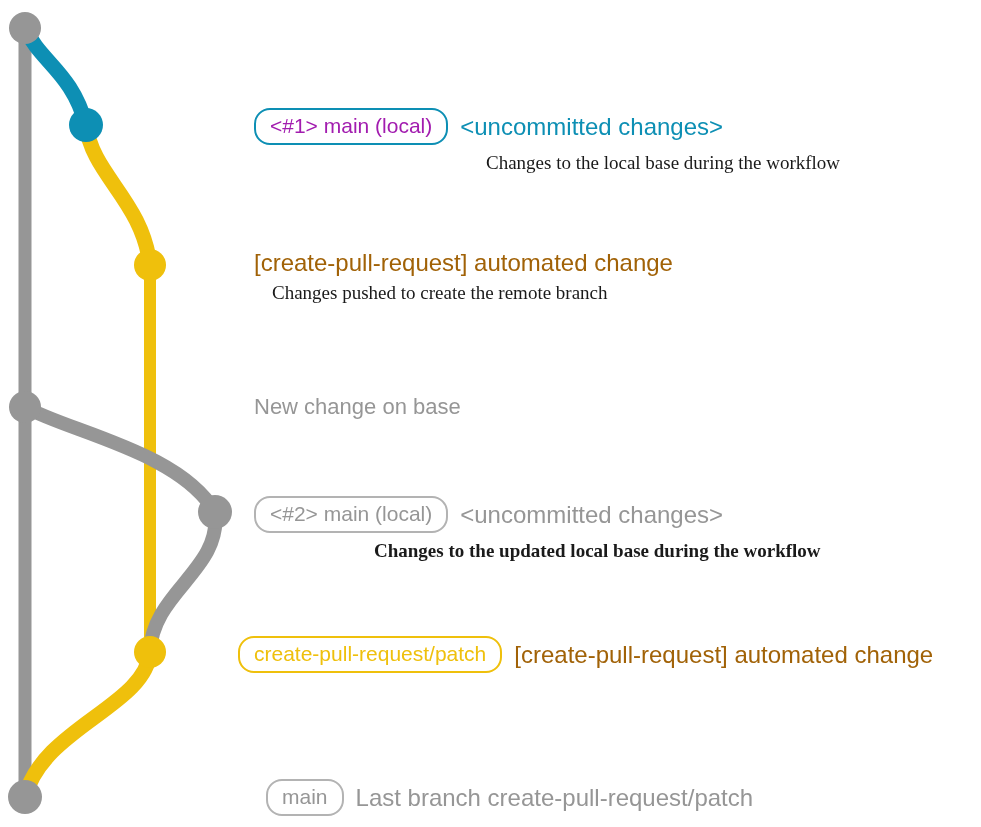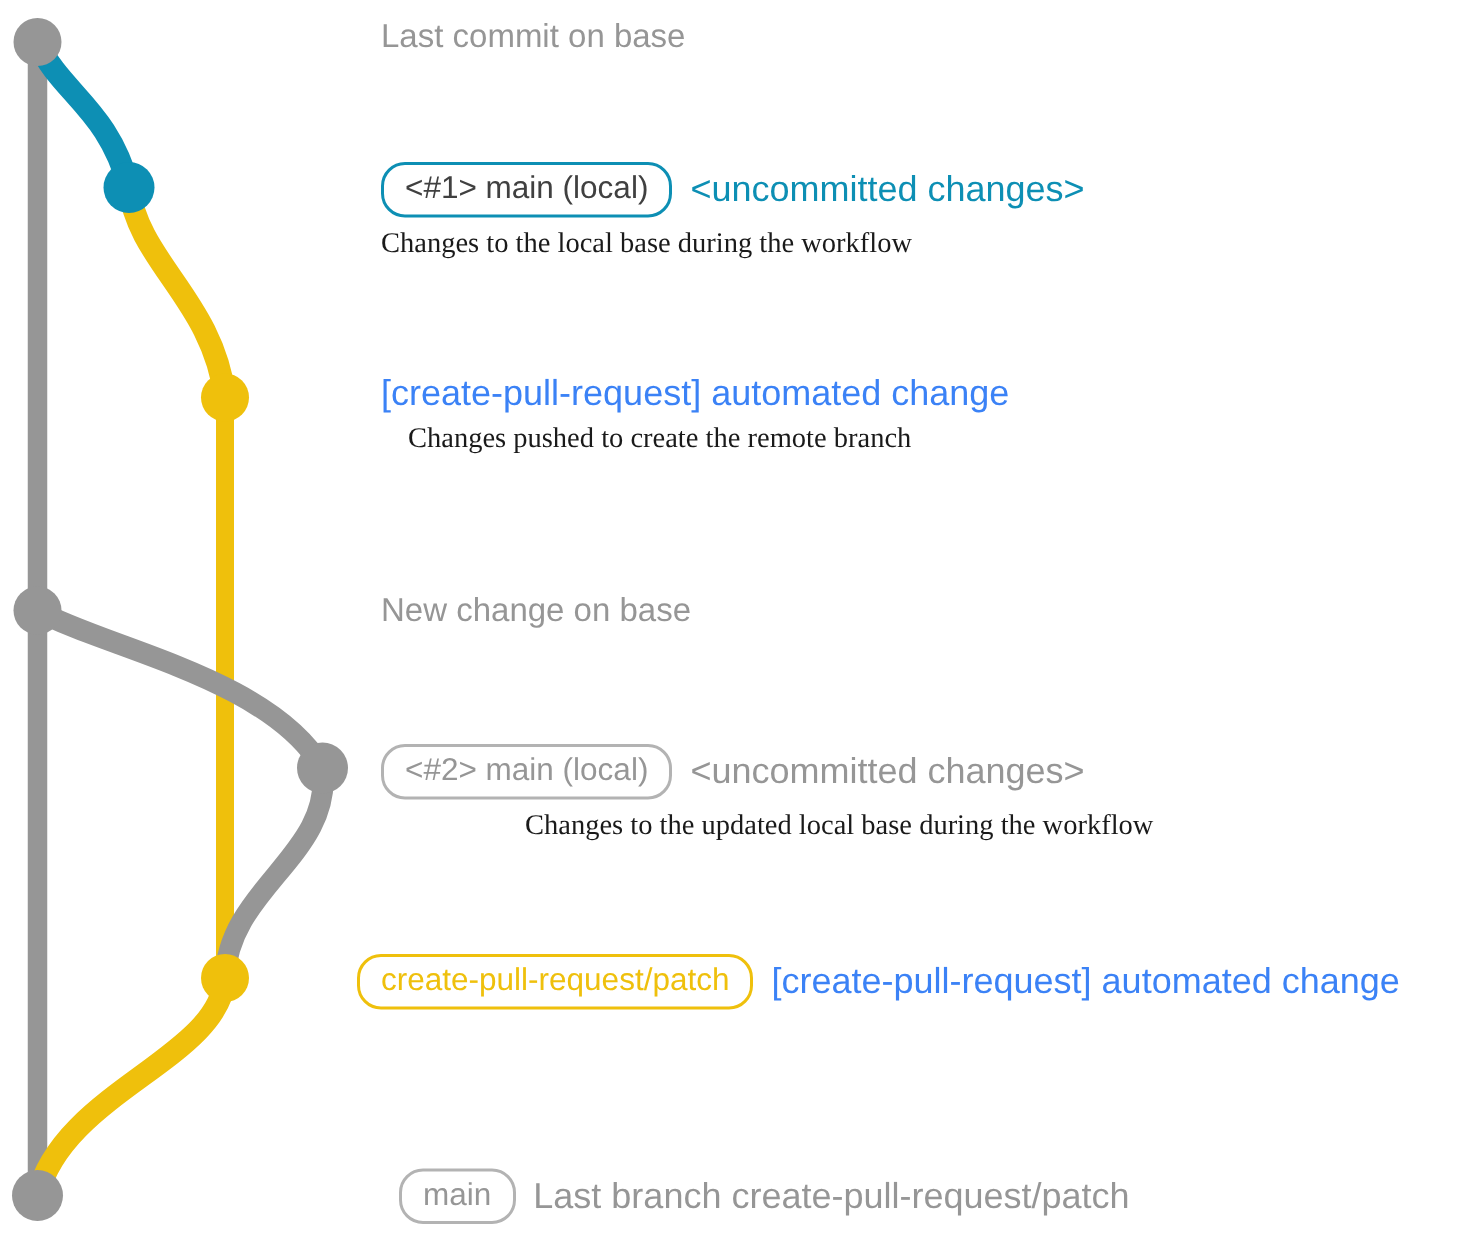--- a/index.html
+++ b/index.html
@@ -43,32 +43,32 @@
   .badge {
     display: inline-block;
     border-radius: 16px;
     border: 2px solid;
     padding: 4px 14px 5px 14px;
     font-size: 21px;
     line-height: 24px;
     font-family: "Liberation Sans", sans-serif;
     background: #ffffff;
   }
-  .badge-blue { border-color: #0d8fb4; color: #404040; text-align: right; }
+  .badge-blue { border-color: #0d8fb4; color: #a21caf; text-align: right; }
   .badge-gray { border-color: #b3b3b3; color: #969696; }
   .badge-yellow { border-color: #efc00c; color: #efc00c; }
   .subject {
     font-size: 24px;
     line-height: 24px;
     font-family: "Liberation Sans", sans-serif;
     white-space: nowrap;
   }
   .subject-blue { color: #0d8fb4; }
   .subject-gray { color: #969696; }
-  .subject-yellow { color: #3b82f6; }
+  .subject-yellow { color: #a16207; }
   .desc {
     font-family: "Liberation Serif", serif;
     font-size: 19px;
     line-height: 23px;
     color: #1a1a1a;
     white-space: nowrap;
     margin-top: 6px;
   }
   .plain-title {
     font-size: 22px;
@@ -101,35 +101,28 @@
 
     <circle cx="25" cy="28" r="16" fill="#969696"></circle>
     <circle cx="86" cy="125" r="17" fill="#0d8fb4"></circle>
     <circle cx="150" cy="265" r="16" fill="#efc00c"></circle>
     <circle cx="25" cy="407" r="16" fill="#969696"></circle>
     <circle cx="215" cy="512" r="17" fill="#969696"></circle>
     <circle cx="150" cy="652" r="16" fill="#efc00c"></circle>
     <circle cx="25" cy="797" r="17" fill="#969696"></circle>
   </svg>
 
-  <div class="row" style="left:254px; top:11px;">
-    <div class="row-inner">
-      <div class="line-top">
-        <span class="plain-title">Last commit on base</span>
-      </div>
-    </div>
-  </div>
 
   <div class="row" style="left:254px; top:108px;">
     <div class="row-inner">
       <div class="line-top">
         <span class="badge badge-blue">&lt;#1&gt; main (local)</span>
         <span class="subject subject-blue">&lt;uncommitted changes&gt;</span>
       </div>
-      <div class="desc" style="">Changes to the local base during the workflow</div>
+      <div class="desc" style="margin-left:232px;">Changes to the local base during the workflow</div>
     </div>
   </div>
 
   <div class="row" style="left:254px; top:251px;">
     <div class="row-inner">
       <div class="line-top">
         <span class="subject subject-yellow">[create-pull-request] automated change</span>
       </div>
       <div class="desc" style="margin-left:18px;">Changes pushed to create the remote branch</div>
     </div>
@@ -142,21 +135,21 @@
       </div>
     </div>
   </div>
 
   <div class="row" style="left:254px; top:496px;">
     <div class="row-inner">
       <div class="line-top">
         <span class="badge badge-gray">&lt;#2&gt; main (local)</span>
         <span class="subject subject-gray">&lt;uncommitted changes&gt;</span>
       </div>
-      <div class="desc" style="margin-left:96px;">Changes to the updated local base during the workflow</div>
+      <div class="desc" style="margin-left:120px;font-weight:bold;">Changes to the updated local base during the workflow</div>
     </div>
   </div>
 
   <div class="row" style="left:238px; top:636px;">
     <div class="row-inner">
       <div class="line-top">
         <span class="badge badge-yellow">create-pull-request/patch</span>
         <span class="subject subject-yellow">[create-pull-request] automated change</span>
       </div>
     </div>

